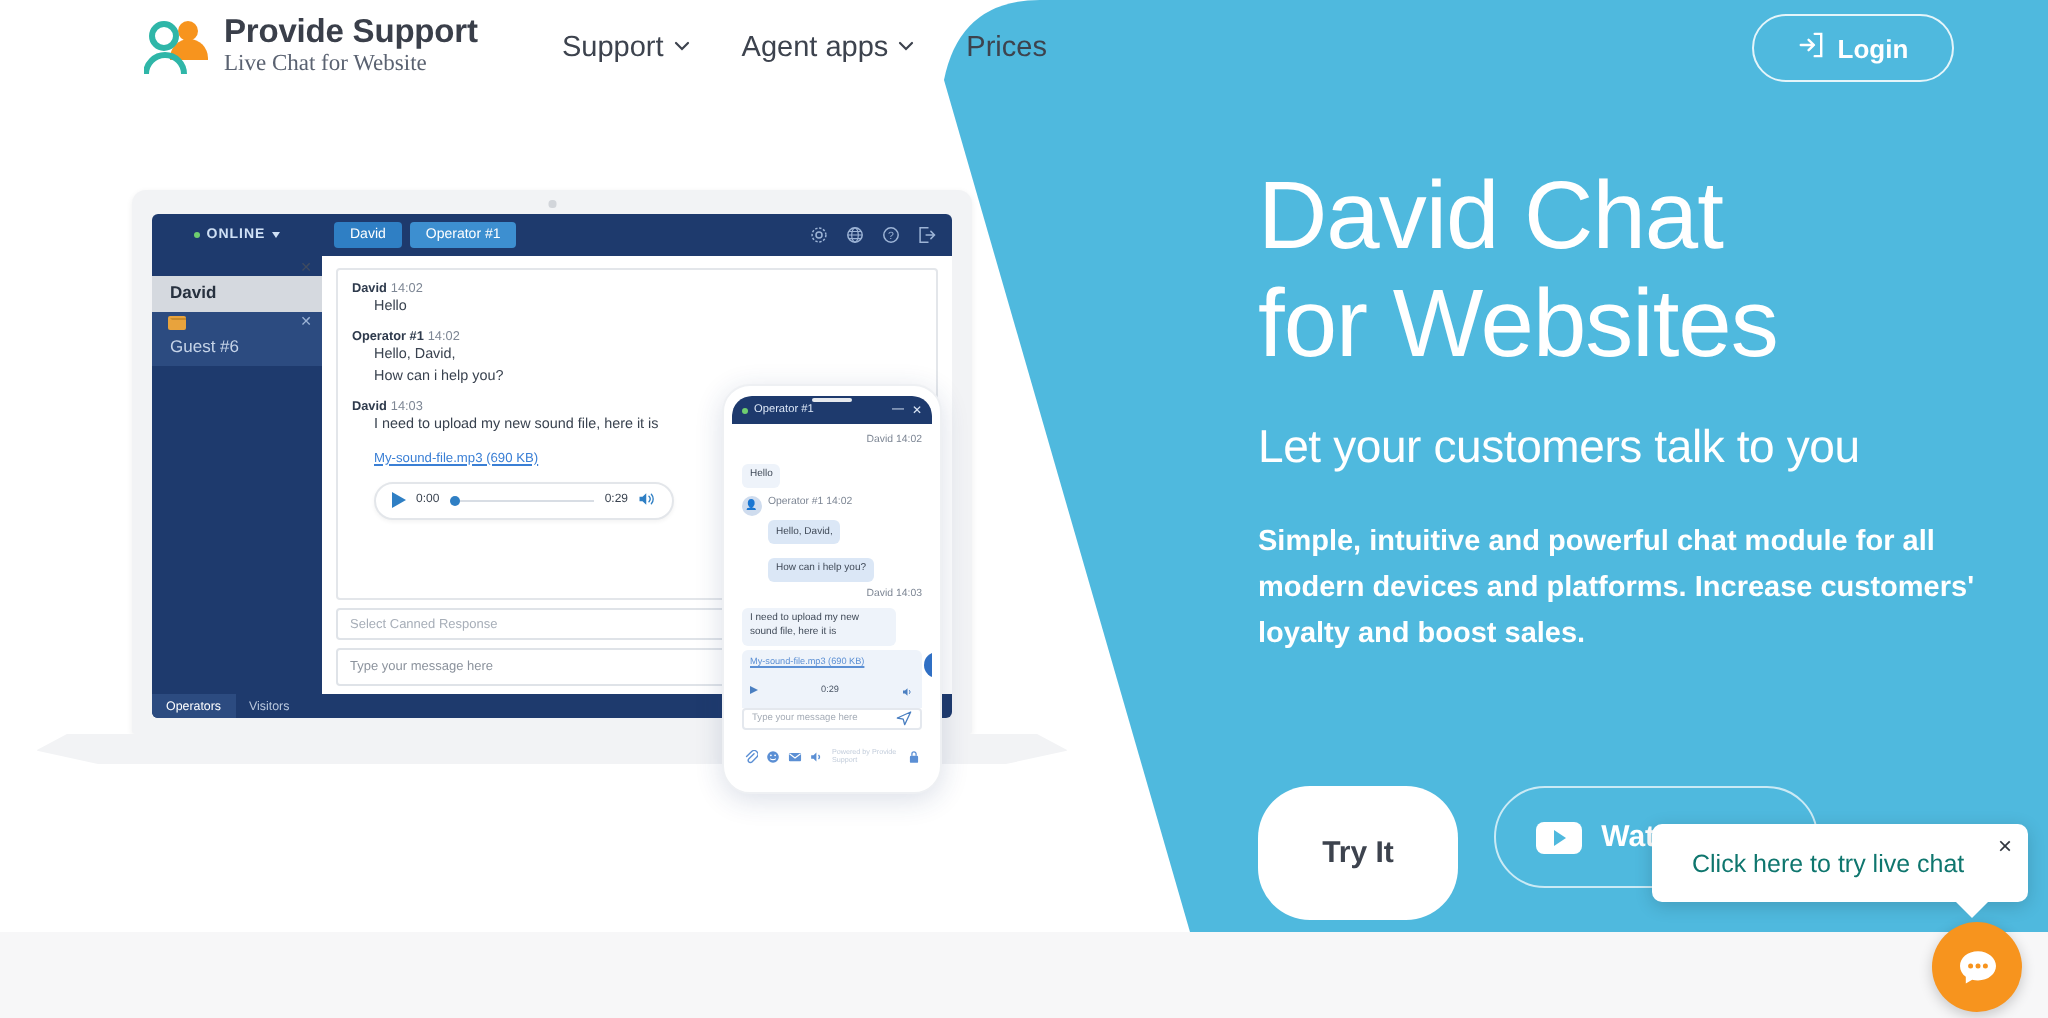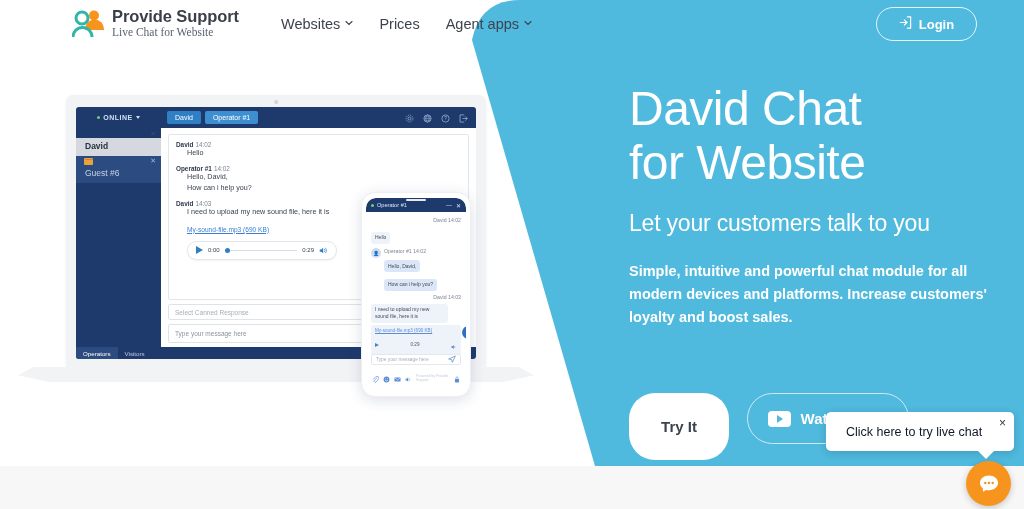--- a/index.html
+++ b/index.html
@@ -82,21 +82,21 @@
     display:flex; align-items:center; justify-content:center;
   }
   .yt-tri { width:0;height:0;border-left:6px solid #4fb9de;border-top:4px solid transparent;border-bottom:4px solid transparent; margin-left:2px;}
 
   
   .chat-tooltip {
     position:absolute; left:826px; top:412px; width:188px; height:39px; background:#fff;
     border-radius:5px; box-shadow:0 2px 9px rgba(0,0,0,0.16); z-index:60;
     display:flex; align-items:center; padding-left:20px;
   }
-  .chat-tooltip-text { font-size:12.5px; color:#0f172a; }
+  .chat-tooltip-text { font-size:12.5px; color:#0f766e; }
   .chat-tooltip-close { position:absolute; right:8px; top:5px; font-size:12px; color:#31363f; cursor:pointer; line-height:1;}
   .chat-tooltip-tail {
     position:absolute; right:19px; bottom:-8px; width:0; height:0;
     border-left:9px solid transparent; border-right:9px solid transparent; border-top:9px solid #fff;
   }
   .chat-fab {
     position:absolute; left:966px; top:461px; width:45px; height:45px; border-radius:50%;
     background:#f7941e; z-index:61; display:flex; align-items:center; justify-content:center; cursor:pointer;
     box-shadow:0 2px 7px rgba(0,0,0,0.2);
   }
@@ -223,56 +223,56 @@
         </svg>
       </div>
       <div>
         <div class="logo-text-1">Provide Support</div>
         <div class="logo-text-2">Live Chat for Website</div>
       </div>
     </div>
 
     <nav class="nav">
       <div class="nav-item">
-        <span>Websites</span>
+        <span>Support</span>
         <span class="caret">
             <svg width="8" height="8" viewBox="0 0 8 8">
               <path d="M1 2.5 L4 5.5 L7 2.5" fill="none" stroke="#3d434e" stroke-width="1.1" stroke-linecap="round"></path>
             </svg>
           </span>
-      </div>
-      <div class="nav-item">
-        <span>Prices</span>
       </div>
       <div class="nav-item">
         <span>Agent apps</span>
         <span class="caret">
             <svg width="8" height="8" viewBox="0 0 8 8">
               <path d="M1 2.5 L4 5.5 L7 2.5" fill="none" stroke="#3d434e" stroke-width="1.1" stroke-linecap="round"></path>
             </svg>
           </span>
+      </div>
+      <div class="nav-item">
+        <span>Prices</span>
       </div>
     </nav>
 
 
     <button class="btn-login">
       <span>
         <svg width="13" height="13" viewBox="0 0 14 14">
             <path d="M9 1 H12.5 V13 H9" fill="none" stroke="#fff" stroke-width="1.3" stroke-linecap="round"></path>
             <path d="M1.5 7 H8.5 M5.7 4.2 L8.6 7 L5.7 9.8" fill="none" stroke="#fff" stroke-width="1.3" stroke-linecap="round" stroke-linejoin="round"></path>
           </svg>
       </span>
       <span>Login</span>
     </button>
   </div>
 
   <div class="hero-text">
     <h1 class="hero-h1">
       <span>David Chat</span><br>
-      <span>for Website</span>
+      <span>for Websites</span>
     </h1>
     <div class="hero-h2">Let your customers talk to you</div>
     <p class="hero-p">Simple, intuitive and powerful chat module for all modern devices and platforms. Increase customers' loyalty and boost sales.</p>
   </div>
 
   <div class="hero-ctas">
     <button class="btn-try">Try It</button>
     <button class="btn-watch">
       <span class="yt-badge">
           <span class="yt-tri"></span>

